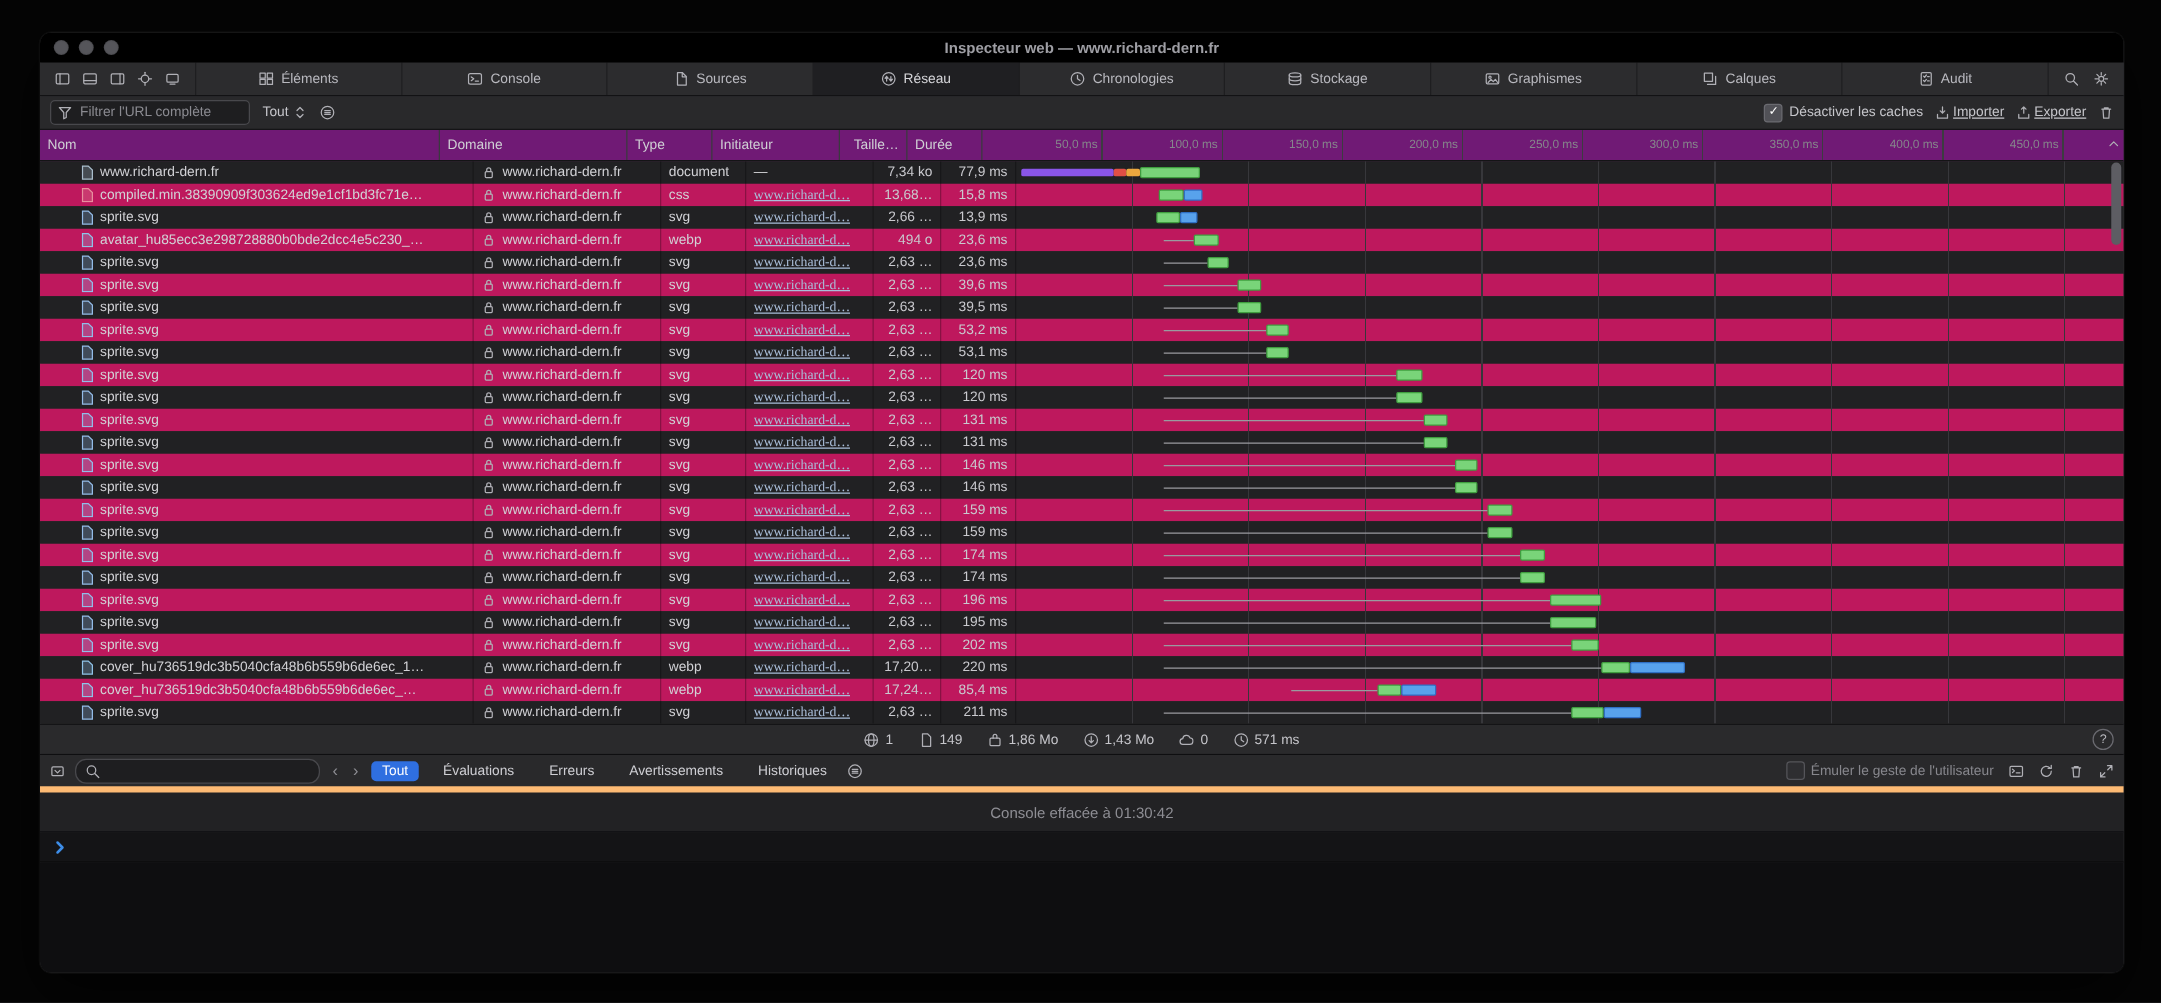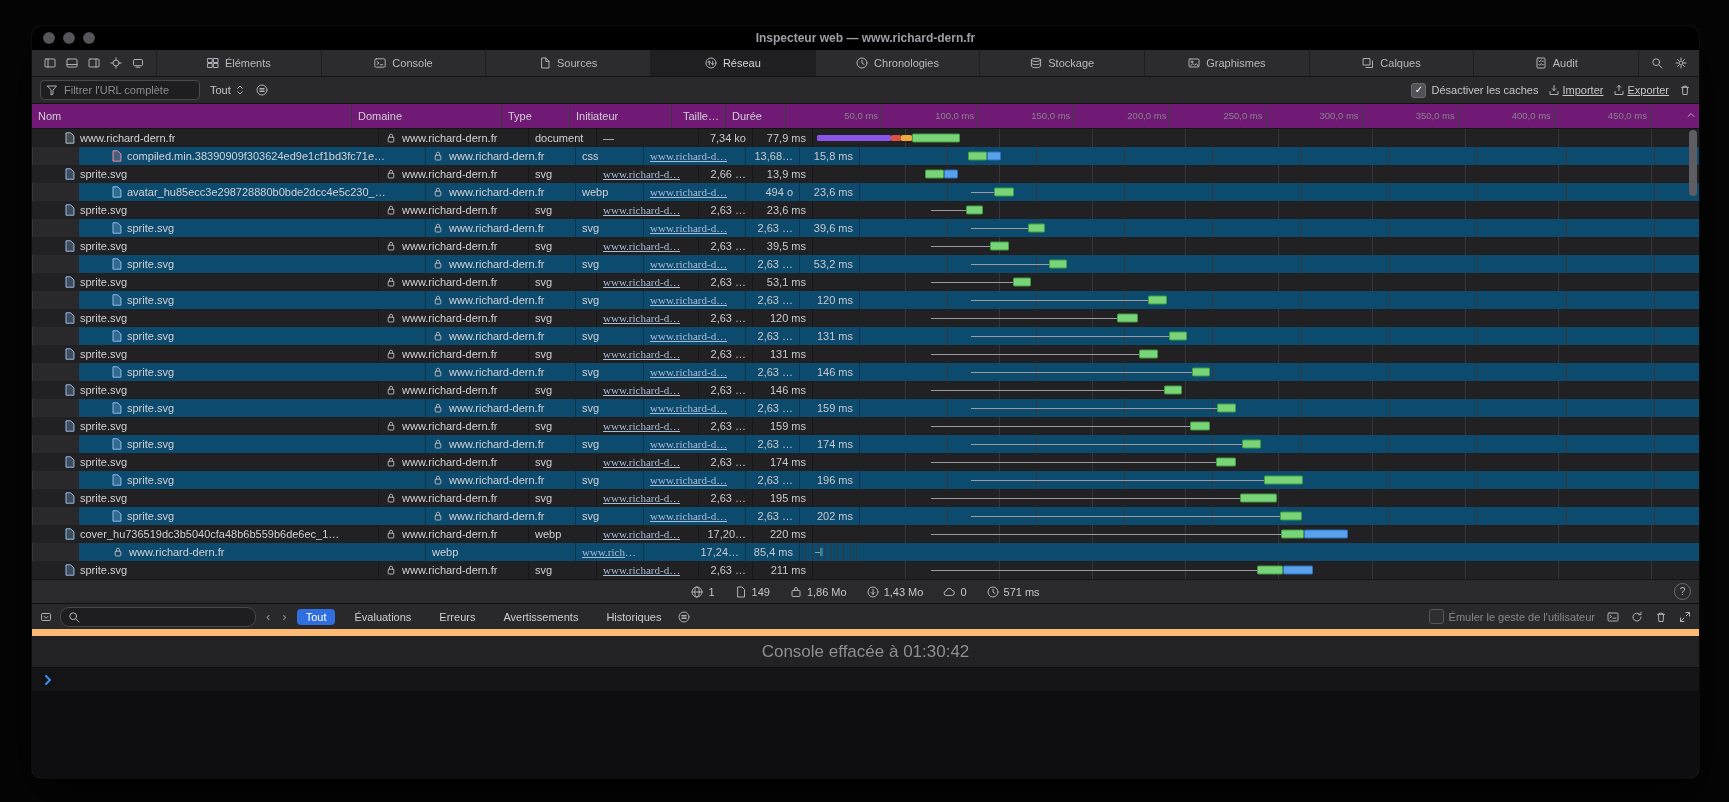--- a/index.html
+++ b/index.html
@@ -36,21 +36,21 @@
   .netpanel{flex:0 0 auto;position:relative;}
   .thead{display:grid;grid-template-columns:320px 150px 68px 102px 54px 60px 1fr;height:24px;background:#701a75;border-bottom:1px solid #141416;font-size:11px;color:#cfcfd4;align-items:center;}
   .thead .hc{padding:0 6px;border-right:1px solid #3a3a3e;height:100%;display:flex;align-items:center;overflow:hidden;white-space:nowrap;}
   .thead .hc.num{justify-content:flex-end;}
   .th-wf{position:relative;height:100%;background-image:repeating-linear-gradient(to right,transparent 0,transparent calc(10.5263% - 1px),#3c3c40 calc(10.5263% - 1px),#3c3c40 10.5263%);}
   .tick{position:absolute;top:6px;transform:translateX(-100%);padding-right:4px;font-size:9.5px;color:#85858b;white-space:nowrap;}
   .scrolltop{position:absolute;right:2px;top:5px;}
   .rows{height:450px;overflow:hidden;position:relative;}
   .row{display:grid;grid-template-columns:320px 150px 68px 102px 54px 60px 1fr;height:18px;align-items:center;font-size:11px;color:#d2d2d6;padding-left:27px;}
   .row.odd{background:#212123;}
-  .row.even{background:#0c4a6e;margin-left:47px;}
+  .row.even{background:#be185d;}
   .cell{padding:0 6px;overflow:hidden;white-space:nowrap;text-overflow:ellipsis;height:100%;display:flex;align-items:center;gap:5px;border-right:1px solid rgba(0,0,0,0.28);}
   .cell.num{justify-content:flex-end;color:#c9c9ce;}
   .init-link{color:#a9bdd9;text-decoration:underline;overflow:hidden;text-overflow:ellipsis;font-family:Liberation Serif, serif;}
   .fi{display:inline-flex;flex:0 0 auto;}
   .fi-document{color:#a9bdcc;}
   .fi-css{color:#e78f9e;}
   .fi-svg{color:#93bce8;}
   .fi-webp{color:#8fc3e8;}
   .wf{position:relative;height:100%;border-right:none;background-image:repeating-linear-gradient(to right,transparent 0,transparent calc(10.5263% - 1px),#37373b calc(10.5263% - 1px),#37373b 10.5263%);}
   .wait{position:absolute;top:calc(50% - 0.5px);height:1px;background:#9a9aa0;}
@@ -69,21 +69,21 @@
   
   .consolebar{height:25px;flex:0 0 auto;background:#29292b;border-top:1px solid #0e0e10;display:flex;align-items:center;gap:8px;padding:0 8px;font-size:11px;color:#c9c9ce;}
   .searchbox{display:flex;align-items:center;gap:4px;background:#1e1e20;border:1px solid #48484c;border-radius:9px;height:18px;padding:0 7px;width:180px;}
   .searchbox input{background:transparent;border:none;outline:none;color:#d0d0d4;font-size:11px;width:140px;font-family:"Liberation Sans",sans-serif;}
   .navbtn{color:#8e8e94;font-size:13px;padding:0 2px;}
   .pills{display:flex;align-items:center;gap:10px;}
   .pill{padding:2px 9px;border-radius:4px;color:#cfcfd4;}
   .pill.sel{background:#2f6fe0;color:#ffffff;}
   .rgroup{display:flex;align-items:center;gap:12px;}
   .dim{color:#87878d;}
-  .consolemsg{height:31px;flex:0 0 auto;background:#222224;border-top:7px solid #fdba74;border-bottom:1px solid #0e0e10;display:flex;align-items:center;justify-content:center;font-size:17px;color:#8e8e94;}
+  .consolemsg{height:31px;flex:0 0 auto;background:#222224;border-top:5px solid #fdba74;border-bottom:1px solid #0e0e10;display:flex;align-items:center;justify-content:center;font-size:12px;color:#8e8e94;}
   .promptrow{height:23px;flex:0 0 auto;background:#141416;display:flex;align-items:center;padding-left:10px;border-bottom:1px solid #0b0b0c;}
   .consolerest{flex:1;background:#0e0e10;}
 </style>
 </head>
 <body>
 
 <div class="window">
 
   <div class="titlebar">
     <div class="lights">
@@ -1121,20 +1121,28 @@
     <div class="cell num">
             <span>220 ms</span>
           </div>
     <div class="cell wf">
             <span class="wait" style="left:13.263%;width:39.579%"></span>
             <span class="seg green" style="left:52.842%;width:2.526%"></span>
             <span class="seg blue" style="left:55.368%;width:5.053%"></span>
           </div>
   </div>
         <div class="row even">
+    <div class="cell">
+      <span class="fi fi-webp">
+              <svg width="10" height="12" viewBox="0 0 10 12">
+                <path d="M1 .8h4.6L8.9 4v7.2H1z" fill="currentColor" fill-opacity="0.28" stroke="currentColor" stroke-width="1"></path>
+              </svg>
+            </span>
+      <span style="overflow:hidden;text-overflow:ellipsis;">cover_hu736519dc3b5040cfa48b6b559b6de6ec_…</span>
+    </div>
     <div class="cell">
       <span class="ic">
               <svg width="12" height="12" viewBox="0 0 12 12" fill="none" stroke="currentColor" stroke-width="1" stroke-linecap="round" stroke-linejoin="round">
                 <rect x="3.2" y="5.2" width="5.6" height="4.8" rx="0.8"></rect>
                 <path d="M4.4 5.2V3.8a1.6 1.6 0 013.2 0v1.4"></path>
               </svg>
             </span>
       <span>www.richard-dern.fr</span>
     </div>
     <div class="cell">

